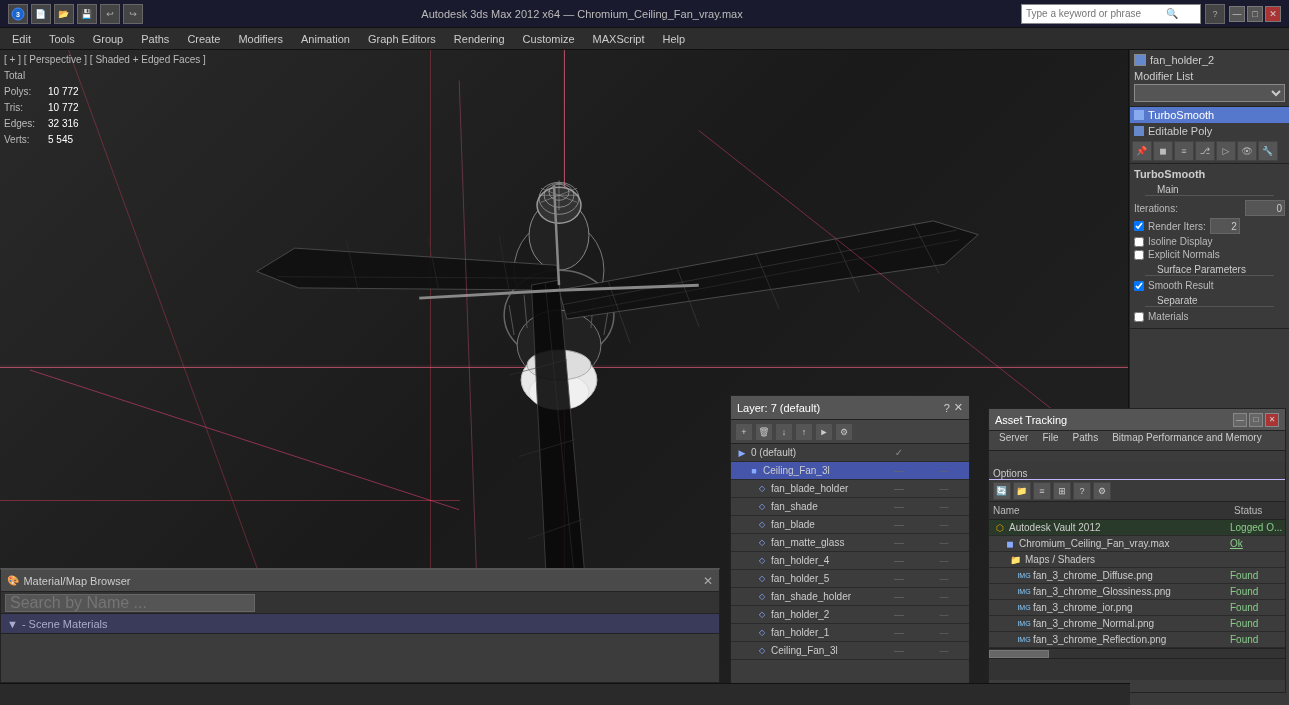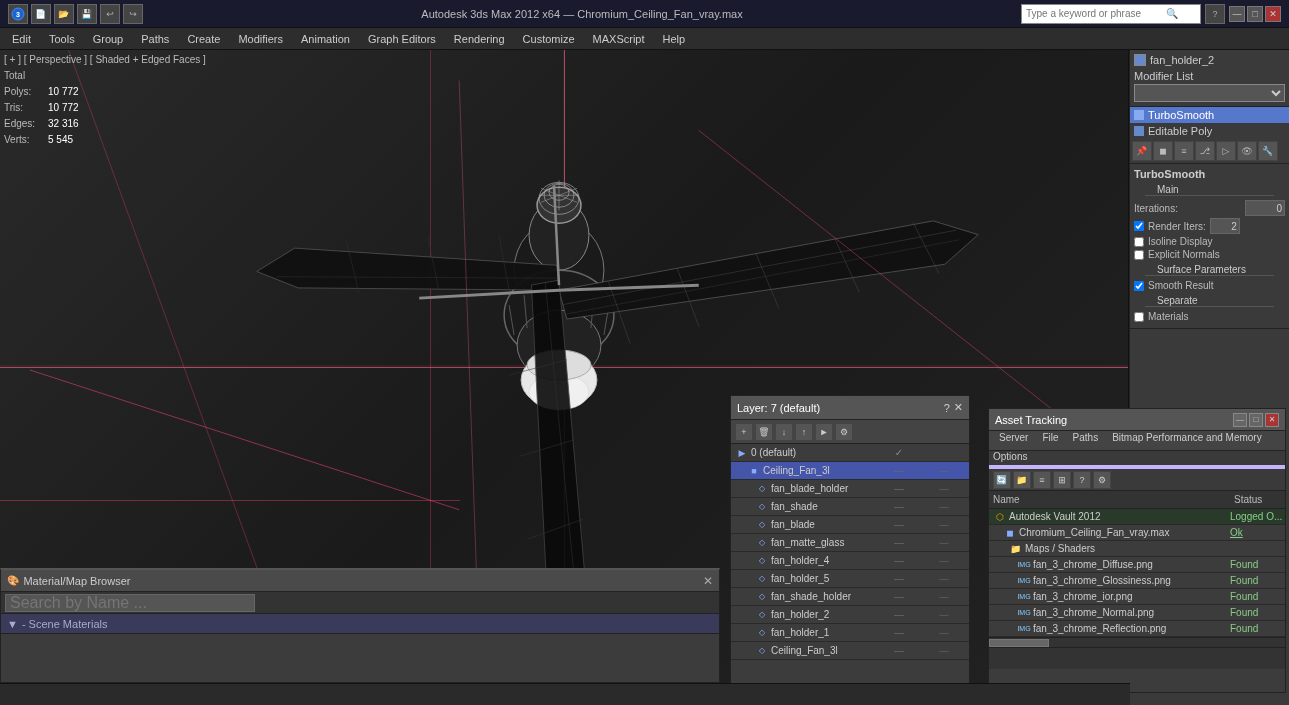--- a/index.html
+++ b/index.html
@@ -800,21 +800,21 @@
       <div class="asset-win-btn">□</div>
       <div class="asset-win-btn close">✕</div>
     </div>
   </div>
   <div class="asset-menu">
     <div class="asset-menu-item">Server</div>
     <div class="asset-menu-item">File</div>
     <div class="asset-menu-item">Paths</div>
     <div class="asset-menu-item">Bitmap Performance and Memory</div>
   </div>
-  <div style="height:18px;background:#3a3a3a;display:flex;align-items:flex-start;padding:0 4px;border-bottom:4px solid #c4b5fd;">
+  <div style="height:18px;background:#3a3a3a;display:flex;align-items:flex-end;padding:0 4px;border-bottom:1px solid #c4b5fd;margin-top:11px;">
     <span style="font-size:10px;color:#ccc;">Options</span>
   </div>
   <div class="asset-toolbar">
     <div class="asset-icon-btn">🔄</div>
     <div class="asset-icon-btn">📁</div>
     <div class="asset-icon-btn">≡</div>
     <div class="asset-icon-btn">⊞</div>
     <div class="asset-icon-btn">?</div>
     <div class="asset-icon-btn">⚙</div>
   </div>

